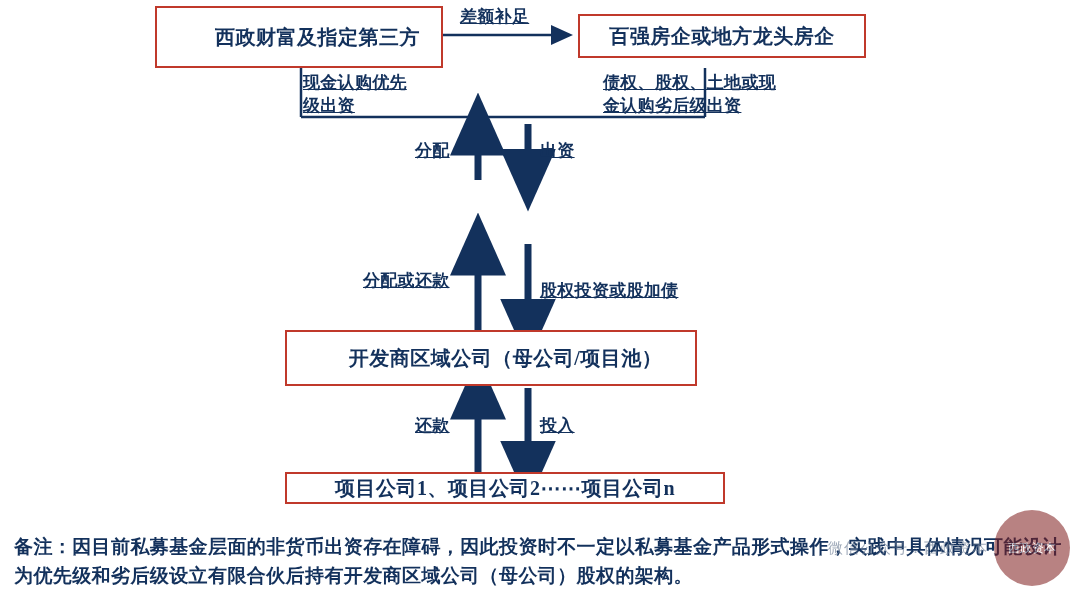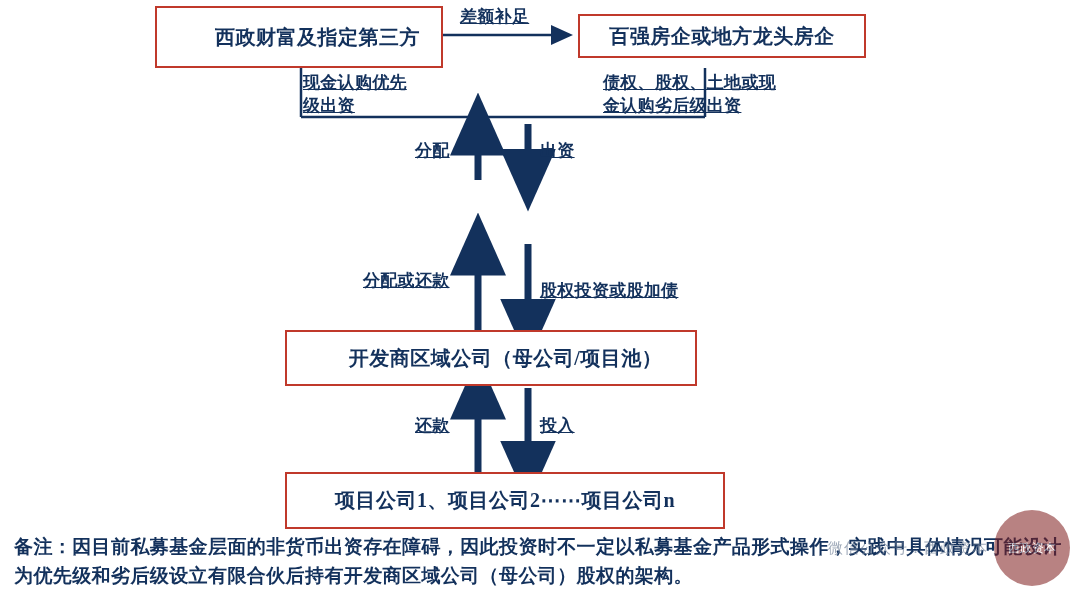--- a/index.html
+++ b/index.html
@@ -128,21 +128,21 @@
 
   <div class="box" style="left:562px; top:14px; width:288px; height:44px;margin-left:16px;">
     <div>百强房企或地方龙头房企</div>
   </div>
 
 
   <div class="box" style="left:285px; top:330px; width:412px; height:56px;padding-left:29px;">
     <div>开发商区域公司（母公司/项目池）</div>
   </div>
 
-  <div class="box" style="left:285px; top:472px; width:440px; height:57px;">
+  <div class="box" style="left:285px; top:472px; width:440px; height:32px;">
     <div>项目公司1、项目公司2⋯⋯项目公司n</div>
   </div>
 
   <div class="lbl" style="left:460px; top:6px;">差额补足</div>
 
   <div class="lbl" style="left:603px; top:72px;">债权、股权、土地或现
 金认购劣后级出资</div>
 
   <div class="lbl" style="left:303px; top:72px;">现金认购优先
 级出资</div>

